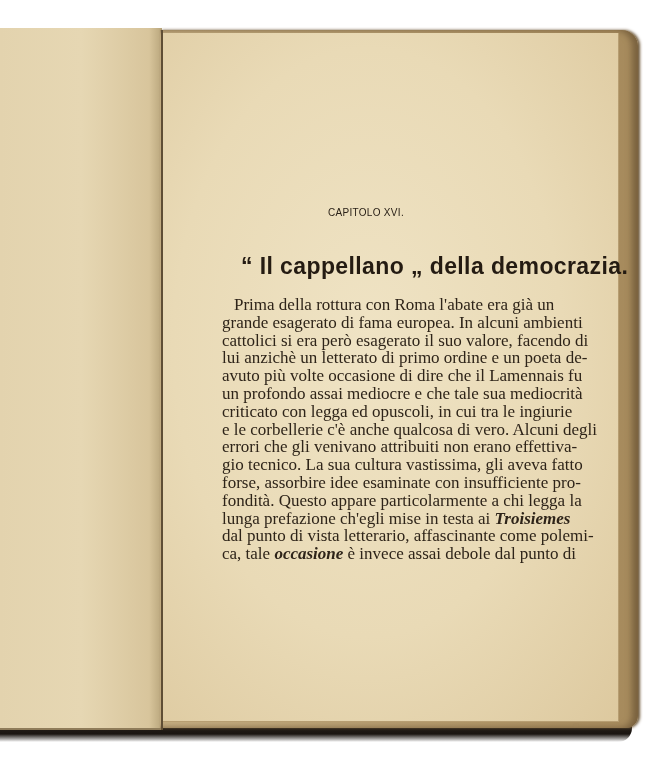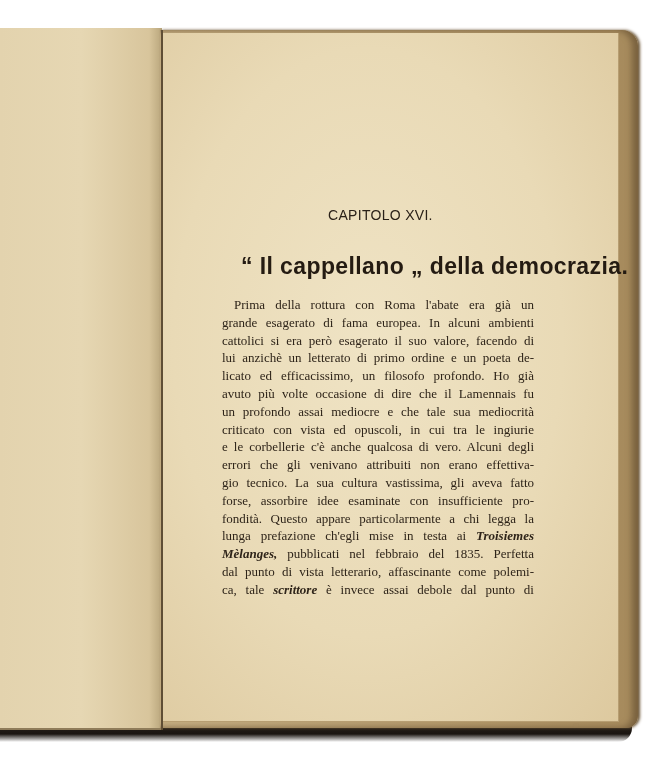--- a/index.html
+++ b/index.html
@@ -65,21 +65,21 @@
       height: 688px;
       background: radial-gradient(ellipse at 45% 45%, #efe3c4 0%, #e9dab6 55%, #ddc99f 100%);
       border-right: 1px solid #b79e72;
       border-bottom: 1px solid #b79e72;
     }
     .chapter-heading {
       position: absolute;
       left: 328px;
       top: 207px;
       font-family: "Liberation Sans", sans-serif;
-      font-size: 14px;
+      font-size: 10px;
       letter-spacing: 0.3px;
       color: #2a2118;
       white-space: nowrap;
     }
     .chapter-title {
       position: absolute;
       left: 241px;
       top: 253px;
       font-family: "Liberation Sans", sans-serif;
       font-size: 23px;
@@ -87,21 +87,21 @@
       letter-spacing: 0.4px;
       color: #241b12;
       white-space: nowrap;
     }
     .body-text {
       position: absolute;
       left: 222px;
       top: 296px;
       width: 312px;
       font-family: "Liberation Serif", serif;
-      font-size: 13px;
+      font-size: 17px;
       line-height: 17.8px;
       color: #2e2419;
     }
     .body-line {
       display: block;
       text-align: justify;
       text-align-last: justify;
       white-space: nowrap;
     }
     .body-line.first {
@@ -133,27 +133,25 @@
   <div class="spine-line"></div>
 
   <div class="chapter-heading">CAPITOLO XVI.</div>
   <div class="chapter-title">“ Il cappellano „ della democrazia.</div>
 
   <div class="body-text">
     <span class="body-line first">Prima della rottura con Roma l'abate era già un</span>
     <span class="body-line">grande esagerato di fama europea. In alcuni ambienti</span>
     <span class="body-line">cattolici si era però esagerato il suo valore, facendo di</span>
     <span class="body-line">lui anzichè un letterato di primo ordine e un poeta de-</span>
-    <span class="body-line">licato ed efficacissimo, un filosofo profondo. Ho già</span>
     <span class="body-line">avuto più volte occasione di dire che il Lamennais fu</span>
     <span class="body-line">un profondo assai mediocre e che tale sua mediocrità</span>
-    <span class="body-line">criticato con vista ed opuscoli, in cui tra le ingiurie</span>
+    <span class="body-line">criticato con legga ed opuscoli, in cui tra le ingiurie</span>
     <span class="body-line">e le corbellerie c'è anche qualcosa di vero. Alcuni degli</span>
     <span class="body-line">errori che gli venivano attribuiti non erano effettiva-</span>
     <span class="body-line">gio tecnico. La sua cultura vastissima, gli aveva fatto</span>
     <span class="body-line">forse, assorbire idee esaminate con insufficiente pro-</span>
     <span class="body-line">fondità. Questo appare particolarmente a chi legga la</span>
     <span class="body-line"><span>lunga prefazione ch'egli mise in testa ai </span><span class="it">Troisiemes</span></span>
-    <span class="body-line"><span class="it">Mèlanges,</span><span> pubblicati nel febbraio del 1835. Perfetta</span></span>
     <span class="body-line">dal punto di vista letterario, affascinante come polemi-</span>
-    <span class="body-line"><span>ca, tale </span><span class="it">scrittore</span><span> è invece assai debole dal punto di</span></span>
+    <span class="body-line"><span>ca, tale </span><span class="it">occasione</span><span> è invece assai debole dal punto di</span></span>
   </div>
 </div>
 
 </body></html>

